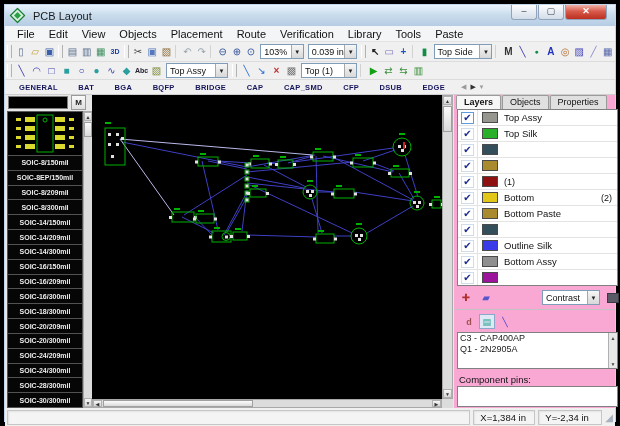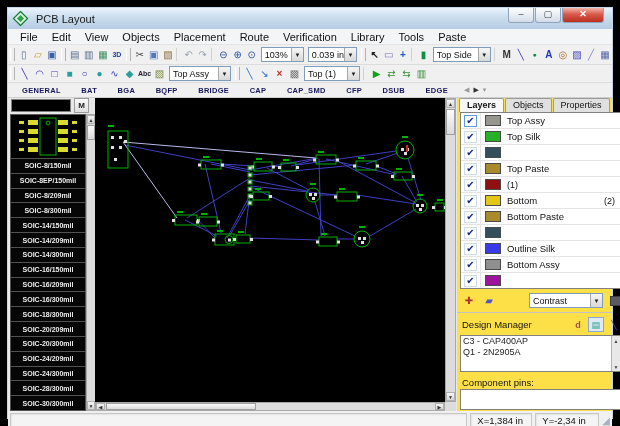--- a/index.html
+++ b/index.html
@@ -1,18 +1,18 @@
 <!DOCTYPE html>
 <html><head>
 <meta charset="utf-8">
 <style>
   * { box-sizing: border-box; margin: 0; padding: 0; }
   html,body { width: 620px; height: 426px; }
   body { font-family: "Liberation Sans", sans-serif; background:#cfdff2; position:relative; overflow:hidden; }
-  .win { position:absolute; inset:0; border:7px solid #000000; background:#c3d5ea; }
+  .win { position:absolute; inset:0; border:4px solid #000000; background:#c3d5ea; }
 
   
   .titlebar { position:absolute; left:1px; top:1px; right:1px; height:21px;
     background:linear-gradient(#eaf3fd,#cadded 45%,#b6cce4); display:flex; align-items:center; }
   .appicon { width:11px; height:11px; margin-left:7px; background:#2ea04a; transform:rotate(45deg);
     border:1px solid #1c7a35; box-shadow:inset 0 0 0 2px #d9f0e0; }
   .title { font-size:11px; color:#1a1a1a; margin-left:10px; }
   .winbtns { position:absolute; right:8px; top:0; display:flex; }
   .wb { width:26px; height:15px; border:1px solid #8fa4bc; border-top:none; border-radius:0 0 3px 3px;
     background:linear-gradient(#fefefe,#d3dce8); display:flex; align-items:center; justify-content:center;
@@ -68,37 +68,37 @@
   
   .canvas { position:absolute; left:87px; top:0; width:350px; height:304px; background:#000; }
   .vscroll { position:absolute; left:437px; top:0; width:11px; height:304px; background:#dcdcdc; border:1px solid #a8a8a8; }
   .hscroll { position:absolute; left:87px; top:304px; width:350px; height:9px; background:#dcdcdc; border:1px solid #a8a8a8; }
   .harr { position:absolute; top:0; height:100%; width:9px; font-size:5px; color:#333; display:flex; align-items:center; justify-content:center;
     background:linear-gradient(#f6f6f6,#d5d5d5); border:1px solid #b0b0b0; }
   .hthumb { position:absolute; top:0; height:100%; background:linear-gradient(#fbfbfb,#dadada); border:1px solid #9f9f9f; }
   .corner { position:absolute; left:437px; top:304px; width:11px; height:9px; background:#dcdcdc; }
 
   
-  .rpanel { position:absolute; left:449px; top:0; right:0; height:313px; background:#fde047; }
+  .rpanel { position:absolute; left:449px; top:0; right:0; height:313px; background:#f9a8d4; }
   .rtabs { position:absolute; left:2px; top:0; height:14px; display:flex; align-items:flex-end; }
   .rtab { font-size:9px; color:#111; padding:1px 7px 0 7px; height:14px; border:1px solid #9a9a9a; border-bottom:none;
     border-radius:2px 2px 0 0; background:#e0e0e0; margin-right:1px; }
   .rtab.active { background:#f7f7f7; font-weight:bold; }
   .lbox { position:absolute; left:3px; top:14px; width:161px; height:177px; background:#fff; border:1px solid #808080; overflow:hidden; }
   .lrow { height:16px; display:flex; align-items:center; border-bottom:1px solid #e4e4e4; }
   .lcheckcell { width:20px; align-self:stretch; border-right:1px solid #e4e4e4; display:flex; align-items:center; justify-content:center; }
   .lcheck { width:13px; height:12px; border:1px solid #cfdcec; background:#fff; display:flex; align-items:center; justify-content:center;
     font-size:10px; color:#1b2c8f; line-height:1; }
   .lrow.first .lcheck { border:1px solid #5d9ae0; }
   .lsw { width:16px; height:11px; border:1px solid #4a4a4a; margin:0 6px 0 4px; }
   .lname { flex:1; font-size:9.5px; color:#111; }
   .lcount { font-size:9px; color:#111; padding-right:5px; }
   .lactions { position:absolute; left:4px; top:194px; width:161px; height:17px; display:flex; align-items:center; }
   .abtn { width:16px; height:15px; display:flex; align-items:center; justify-content:center; font-size:10px; margin-right:4px; }
-  .lactions .tsel { width:74px; margin-left:auto; }
+  .lactions .tsel { width:58px; margin-left:auto; }
   .sqicon { width:12px; height:10px; background:#5a5a66; border:1px solid #3a3a44; margin-left:5px; }
   .dmsep { position:absolute; left:0; top:214px; width:100%; border-top:1px solid #c2c2c2; }
   .dmhead { position:absolute; left:5px; top:218px; width:160px; height:17px; display:flex; align-items:center; }
   .dmtitle { flex:1; font-size:9.5px; color:#111; }
   .dmbtn { width:16px; height:15px; display:flex; align-items:center; justify-content:center; font-size:9px; margin-left:2px; }
   .dmbtn.pressed { border:1px solid #8aa8c8; background:#dfe9f5; }
   .dmlist { position:absolute; left:3px; top:237px; width:161px; height:37px; background:#fff; border:1px solid #808080; overflow:hidden; }
   .dmitem { font-size:9px; color:#222; padding:0 2px; height:11px; line-height:11px; white-space:nowrap; }
   .dmsb { position:absolute; right:0; top:0; width:9px; height:100%; background:#e8e8e8; border-left:1px solid #b0b0b0; }
   .dmsb span { position:absolute; left:0; width:100%; height:9px; font-size:5px; display:flex; align-items:center; justify-content:center; color:#444; }
@@ -569,21 +569,20 @@
               <span class="lcheck">✔</span>
             </span>
             <span class="lsw" style="background: rgb(52, 78, 92);"></span>
             <span class="lcount"></span>
           </div>
           <div class="lrow">
             <span class="lcheckcell">
               <span class="lcheck">✔</span>
             </span>
             <span class="lsw" style="background: rgb(169, 139, 45);"></span>
-            <span class="lname">Top Paste</span>
             <span class="lcount"></span>
           </div>
           <div class="lrow">
             <span class="lcheckcell">
               <span class="lcheck">✔</span>
             </span>
             <span class="lsw" style="background: rgb(142, 16, 16);"></span>
             <span class="lcount">(1)</span>
           </div>
           <div class="lrow">
@@ -641,21 +640,20 @@
             <span style="color:#5555cc">▰</span>
           </span>
         <span class="tsel">
           <span class="tselv">Contrast</span>
           <span class="tsela">▼</span>
         </span>
         <span class="sqicon"></span>
       </div>
       <div class="dmsep"></div>
       <div class="dmhead">
-        <span class="dmtitle">Design Manager</span>
         <span class="dmbtn">
             <span style="color:#a05050;font-weight:bold">d</span>
           </span>
         <span class="dmbtn pressed">
             <span style="color:#1f9f8f">▤</span>
           </span>
         <span class="dmbtn">
             <span style="color:#4444cc">╲</span>
           </span>
       </div>

